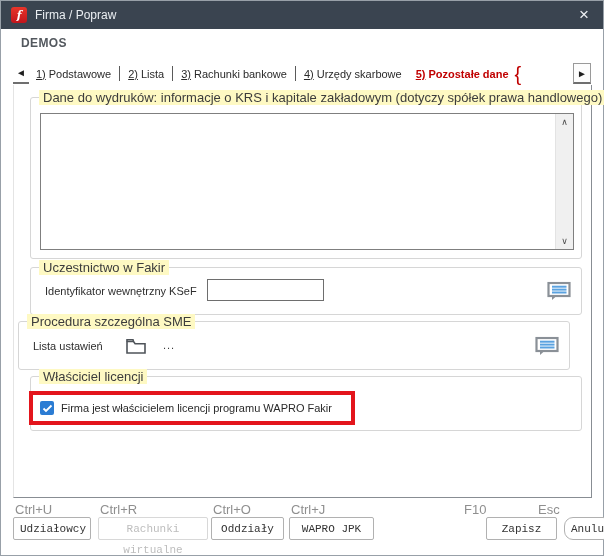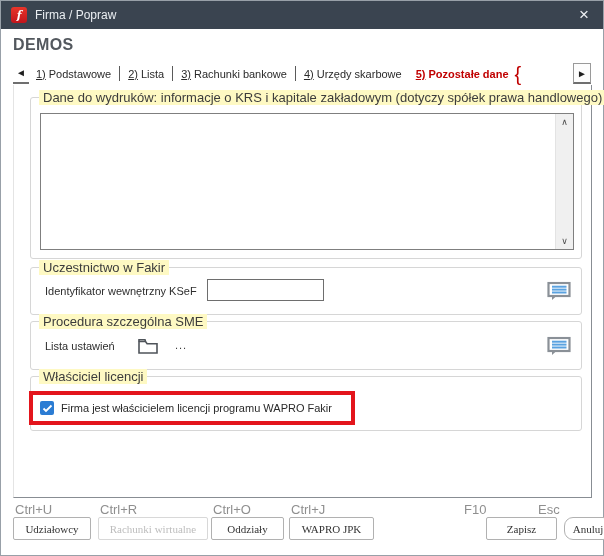--- a/index.html
+++ b/index.html
@@ -10,21 +10,21 @@
   
   .titlebar{position:absolute;left:0;top:0;width:100%;height:28px;background:#3a4450;
             display:flex;align-items:center;box-sizing:border-box;}
   .app-icon{position:absolute;left:10px;top:6px;width:16px;height:16px;border-radius:3px;
             background:linear-gradient(#e8352a,#c2151c);display:flex;align-items:center;justify-content:center;}
   .app-icon span{color:#fff;font-family:"DejaVu Serif",serif;font-style:italic;font-weight:bold;font-size:11px;line-height:1;}
   .win-title{position:absolute;left:34px;top:0;line-height:28px;color:#e9edf1;font-size:12px;}
   .close-btn{position:absolute;right:0;top:0;width:38px;height:28px;display:flex;align-items:center;justify-content:center;
              color:#eef1f4;font-size:17px;cursor:default;}
 
-  .company{position:absolute;left:12px;top:35px;font-size:16px;font-weight:bold;color:#53585e;letter-spacing:.4px;}
+  .company{position:absolute;left:20px;top:35px;font-size:12px;font-weight:bold;color:#53585e;letter-spacing:.4px;}
 
   
   .tabbar{position:absolute;left:12px;top:61px;width:580px;height:23px;display:flex;align-items:center;}
   .tab-scroll{width:16px;height:18px;font-size:10px;color:#1e1e1e;display:flex;align-items:center;justify-content:center;
               border-bottom:2px solid #6f6f6f;}
   .tab-scroll.right{position:absolute;right:2px;border:1px solid #9a9a9a;border-bottom:2px solid #6f6f6f;background:#fdfdfd;}
   .tabs{display:flex;align-items:center;margin-left:5px;font-size:11px;}
   .tab{display:flex;white-space:nowrap;padding:3px 2px;color:#2a2a2a;}
   .tab .num{text-decoration:underline;margin-right:3px;}
   .tab.active{color:#c00000;font-weight:bold;}
@@ -34,21 +34,21 @@
 
   
   .panel{position:absolute;left:12px;top:84px;width:579px;height:413px;background:#fff;box-sizing:border-box;
          border-right:1px solid #888d93;border-bottom:1px solid #888d93;border-left:1px solid #e4e4e4;}
 
   .groupbox{position:absolute;border:1px solid #d6d6d6;border-radius:3px;box-sizing:border-box;background:#fff;}
   .legend{position:absolute;top:-8px;left:8px;background:#fef9c3;padding:0 4px;font-size:13px;color:#3c3c3c;white-space:nowrap;}
 
   .g1{left:16px;top:12px;width:552px;height:162px;}
   .g2{left:16px;top:182px;width:552px;height:48px;}
-  .g3{left:16px;top:236px;width:552px;height:49px;}
+  .g3{left:4px;top:236px;width:552px;height:49px;}
   .g4{left:16px;top:291px;width:552px;height:55px;}
 
   
   .bigtext{position:absolute;left:9px;top:15px;width:534px;height:137px;border:1px solid #7f7f7f;background:#fff;box-sizing:border-box;}
   .vscroll{position:absolute;right:0;top:0;bottom:0;width:17px;background:#f0f0f0;border-left:1px solid #e3e3e3;}
   .vscroll .arrow{position:absolute;left:0;width:100%;height:16px;display:flex;align-items:center;justify-content:center;
                   font-size:9px;color:#4d4d4d;}
   .vscroll .arrow.up{top:0;}
   .vscroll .arrow.down{bottom:0;}
 
@@ -63,21 +63,21 @@
   
   .annotation{position:absolute;left:-2px;top:14px;width:326px;height:34px;border:4px solid #e3151c;box-sizing:border-box;
               display:flex;align-items:center;padding-left:7px;background:#fff;}
   .checkbox{width:14px;height:14px;border-radius:2px;background:#2b7cd3;display:flex;align-items:center;justify-content:center;flex:0 0 auto;}
   .checkbox svg{display:block;}
   .cb-label{font-size:11px;margin-left:7px;white-space:nowrap;color:#2a2a2a;}
 
   
   .shortcut{position:absolute;top:501px;font-size:13px;color:#8f8f8f;white-space:nowrap;}
   .btn{position:absolute;top:516px;height:23px;border:1px solid #b1b1b1;border-radius:2px;background:#fff;
-       font-size:11px;color:#333;text-align:center;line-height:21px;box-sizing:border-box;font-family:Liberation Serif, serif;}
+       font-size:11px;color:#333;text-align:center;line-height:21px;box-sizing:border-box;font-family:Liberation Mono, monospace;}
   .btn.disabled{color:#bdbdbd;border-color:#d8d8d8;}
 
   .sc-u{left:14px;}  .b-u{left:12px;width:78px;}
   .sc-r{left:99px;}  .b-r{left:97px;width:110px;}
   .sc-o{left:212px;} .b-o{left:210px;width:73px;}
   .sc-j{left:290px;} .b-j{left:288px;width:85px;}
   .sc-f10{left:463px;} .b-save{left:459px;width:71px;margin-left:26px;}
   .sc-esc{left:537px;} .b-cancel{left:563px;width:48px;border-radius:9px;}
 </style>
 </head>

